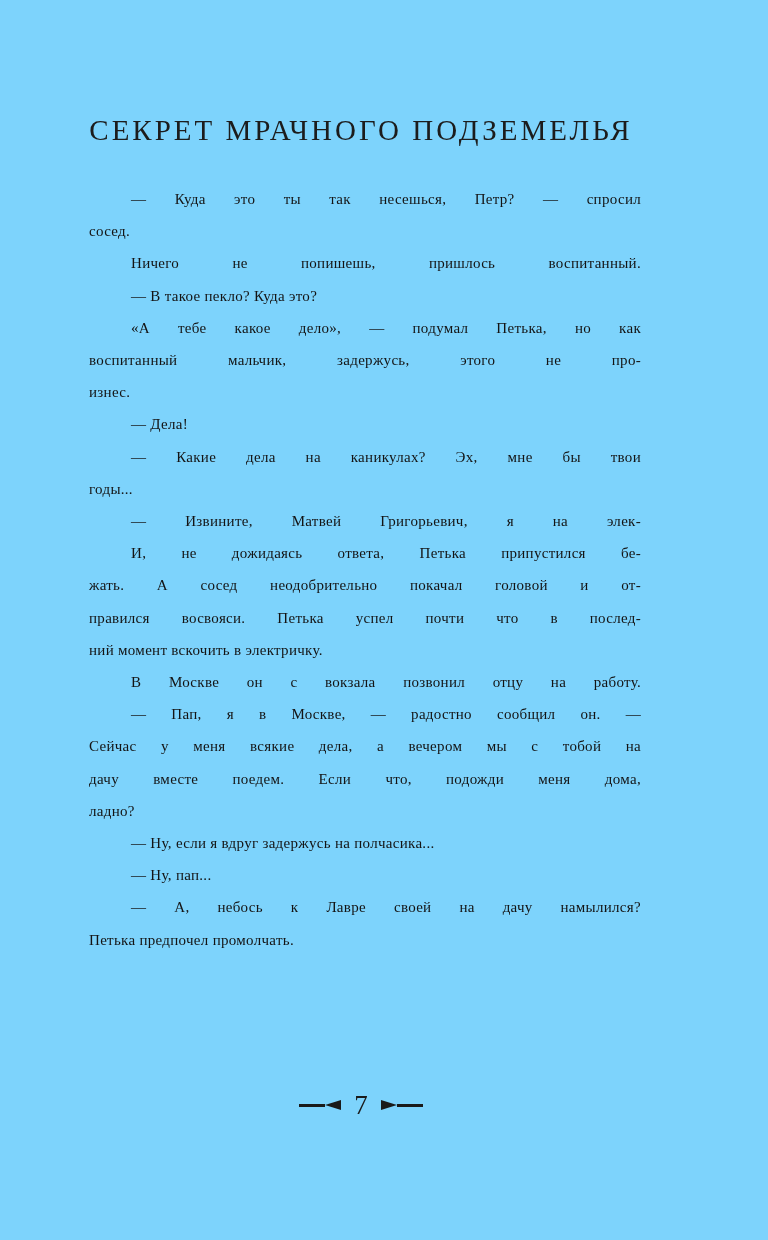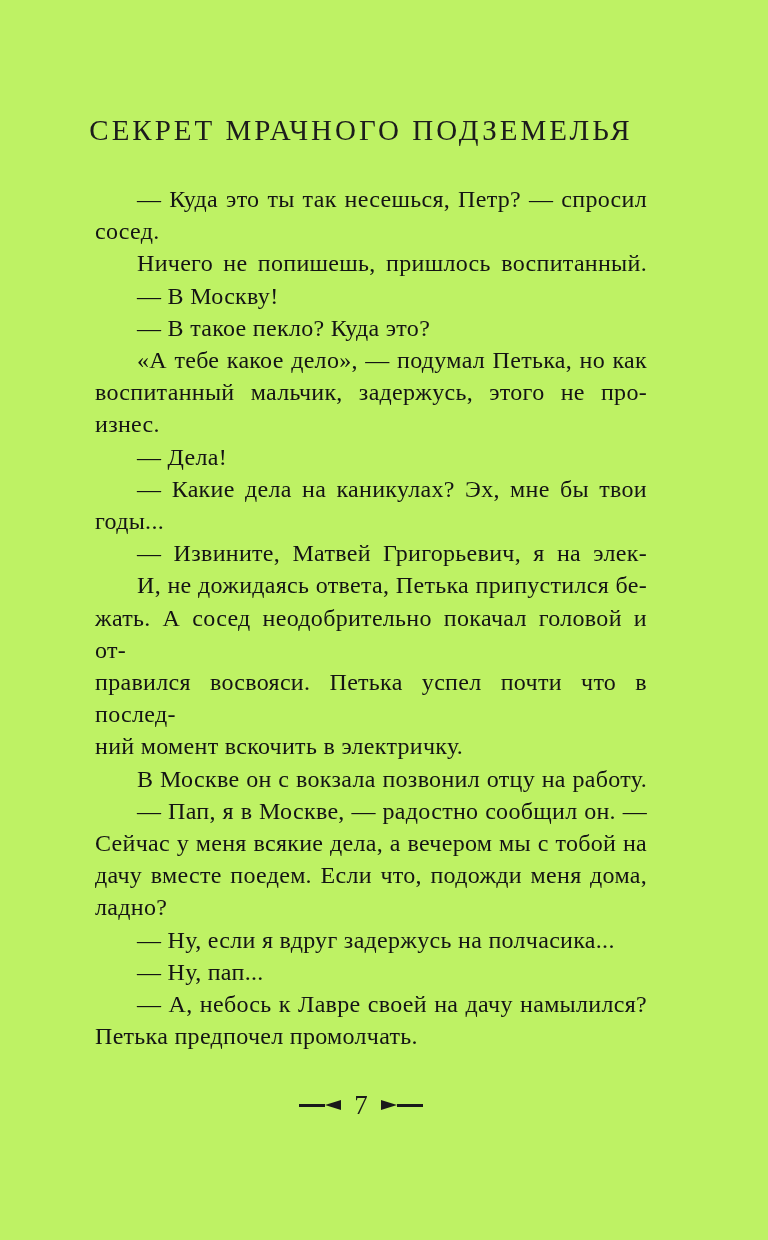--- a/index.html
+++ b/index.html
@@ -4,43 +4,43 @@
 <style>
   html, body {
     margin: 0;
     padding: 0;
     background: #ffffff;
   }
   .page {
     position: relative;
     width: 768px;
     height: 1240px;
-    background: #bef264;
+    background: #7dd3fc;
     color: #161616;
     font-family: "Liberation Serif", "DejaVu Serif", serif;
     overflow: hidden;
   }
   .chapter-title {
     position: absolute;
     top: 113px;
     left: 85px;
     width: 552px;
     text-align: center;
     font-size: 29px;
     line-height: 34px;
     letter-spacing: 3px;
     white-space: nowrap;
     color: #1c1c1c;
   }
   .body-text {
     position: absolute;
     top: 183px;
-    left: 95px;
+    left: 89px;
     width: 552px;
-    font-size: 24px;
+    font-size: 15px;
     line-height: 32.2px;
     letter-spacing: 0.3px;
     color: #141414;
   }
   .line {
     width: 100%;
     white-space: normal;
   }
   .line.indent {
     padding-left: 42px;
@@ -92,21 +92,20 @@
 <body>
 
 <div class="page">
 
   <div class="chapter-title">СЕКРЕТ МРАЧНОГО ПОДЗЕМЕЛЬЯ</div>
 
   <div class="body-text">
       <div class="line indent fill">— Куда это ты так несешься, Петр? — спросил</div>
       <div class="line">сосед.</div>
       <div class="line indent fill">Ничего не попишешь, пришлось воспитанный.</div>
-      <div class="line indent">— В Москву!</div>
       <div class="line indent">— В такое пекло? Куда это?</div>
       <div class="line indent fill">«А тебе какое дело», — подумал Петька, но как</div>
       <div class="line fill">воспитанный мальчик, задержусь, этого не про-</div>
       <div class="line">изнес.</div>
       <div class="line indent">— Дела!</div>
       <div class="line indent fill">— Какие дела на каникулах? Эх, мне бы твои</div>
       <div class="line">годы...</div>
       <div class="line indent fill">— Извините, Матвей Григорьевич, я на элек-</div>
       <div class="line indent fill">И, не дожидаясь ответа, Петька припустился бе-</div>
       <div class="line fill">жать. А сосед неодобрительно покачал головой и от-</div>

